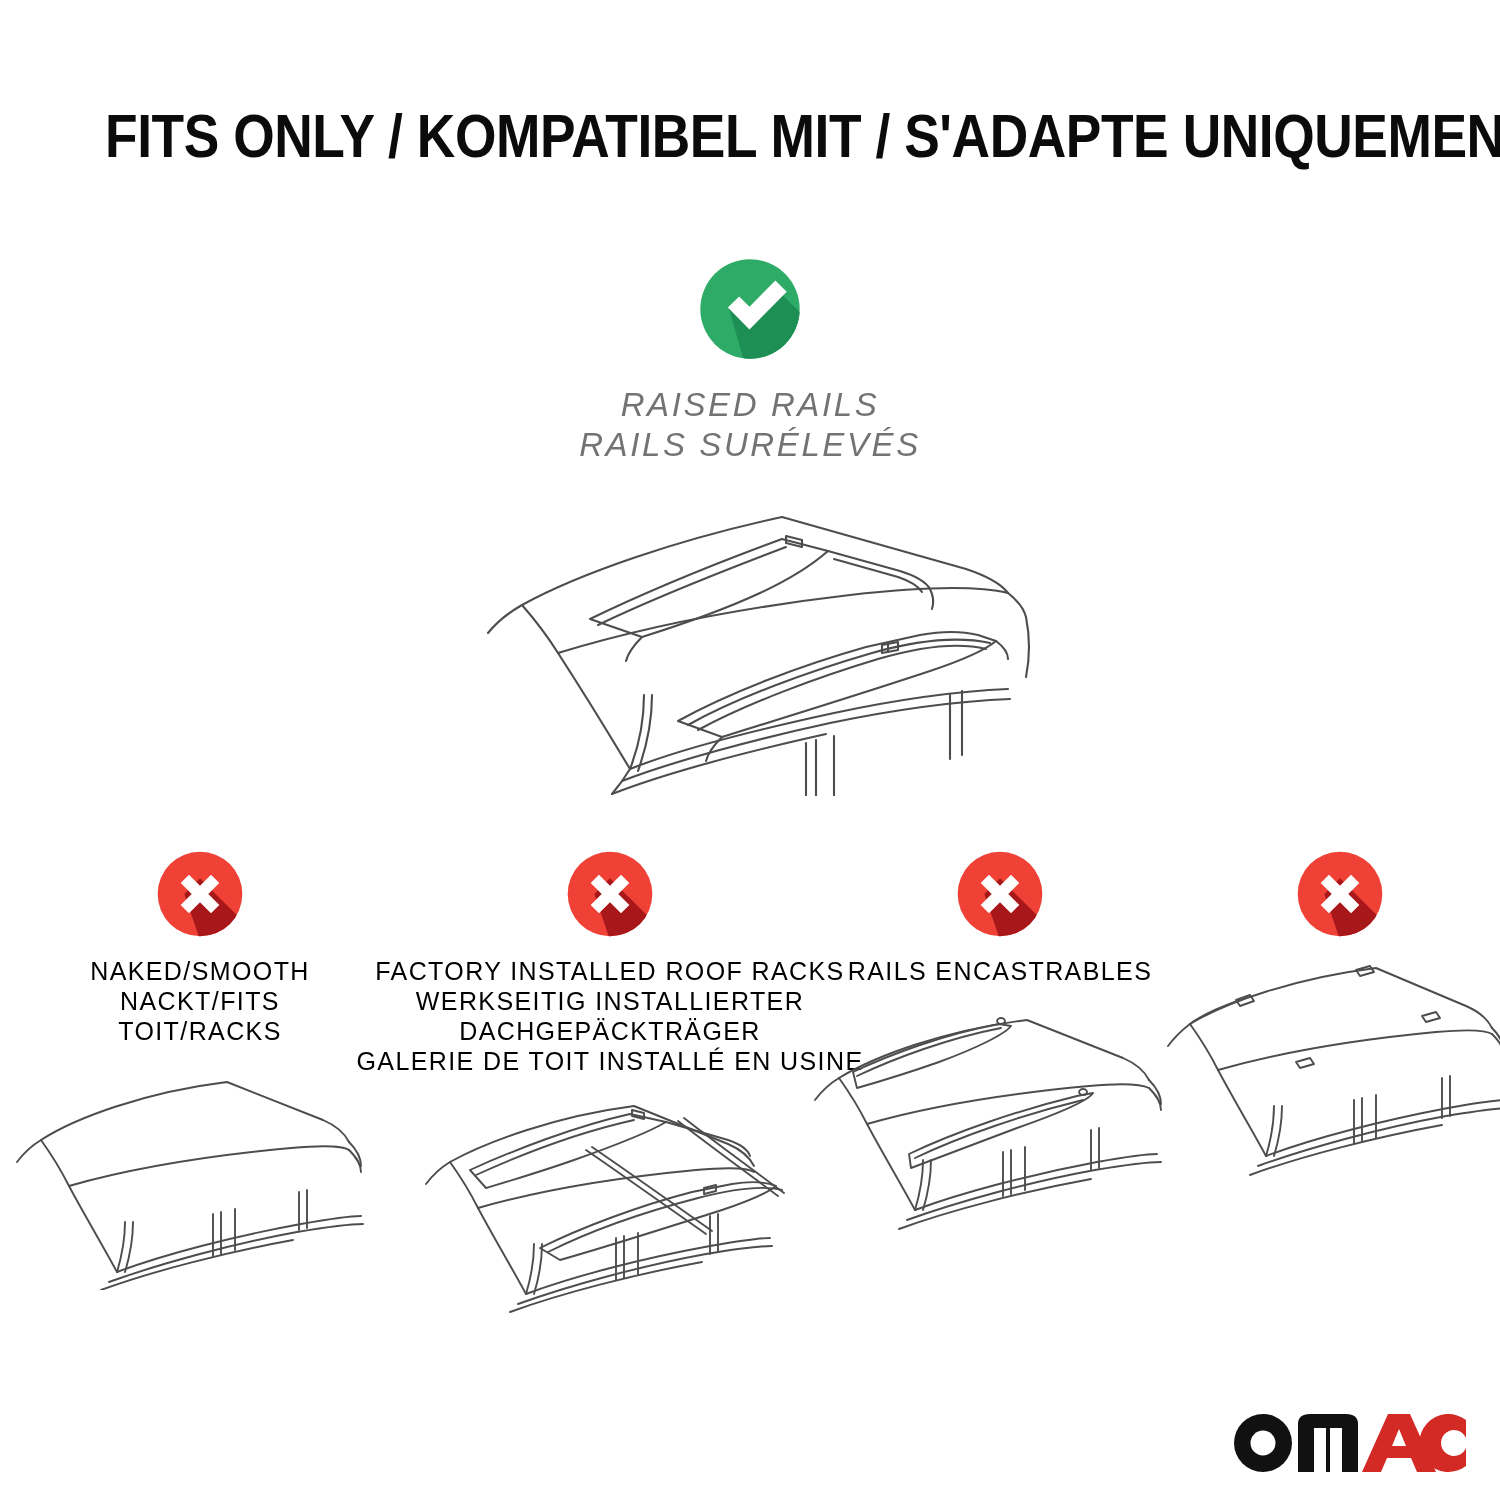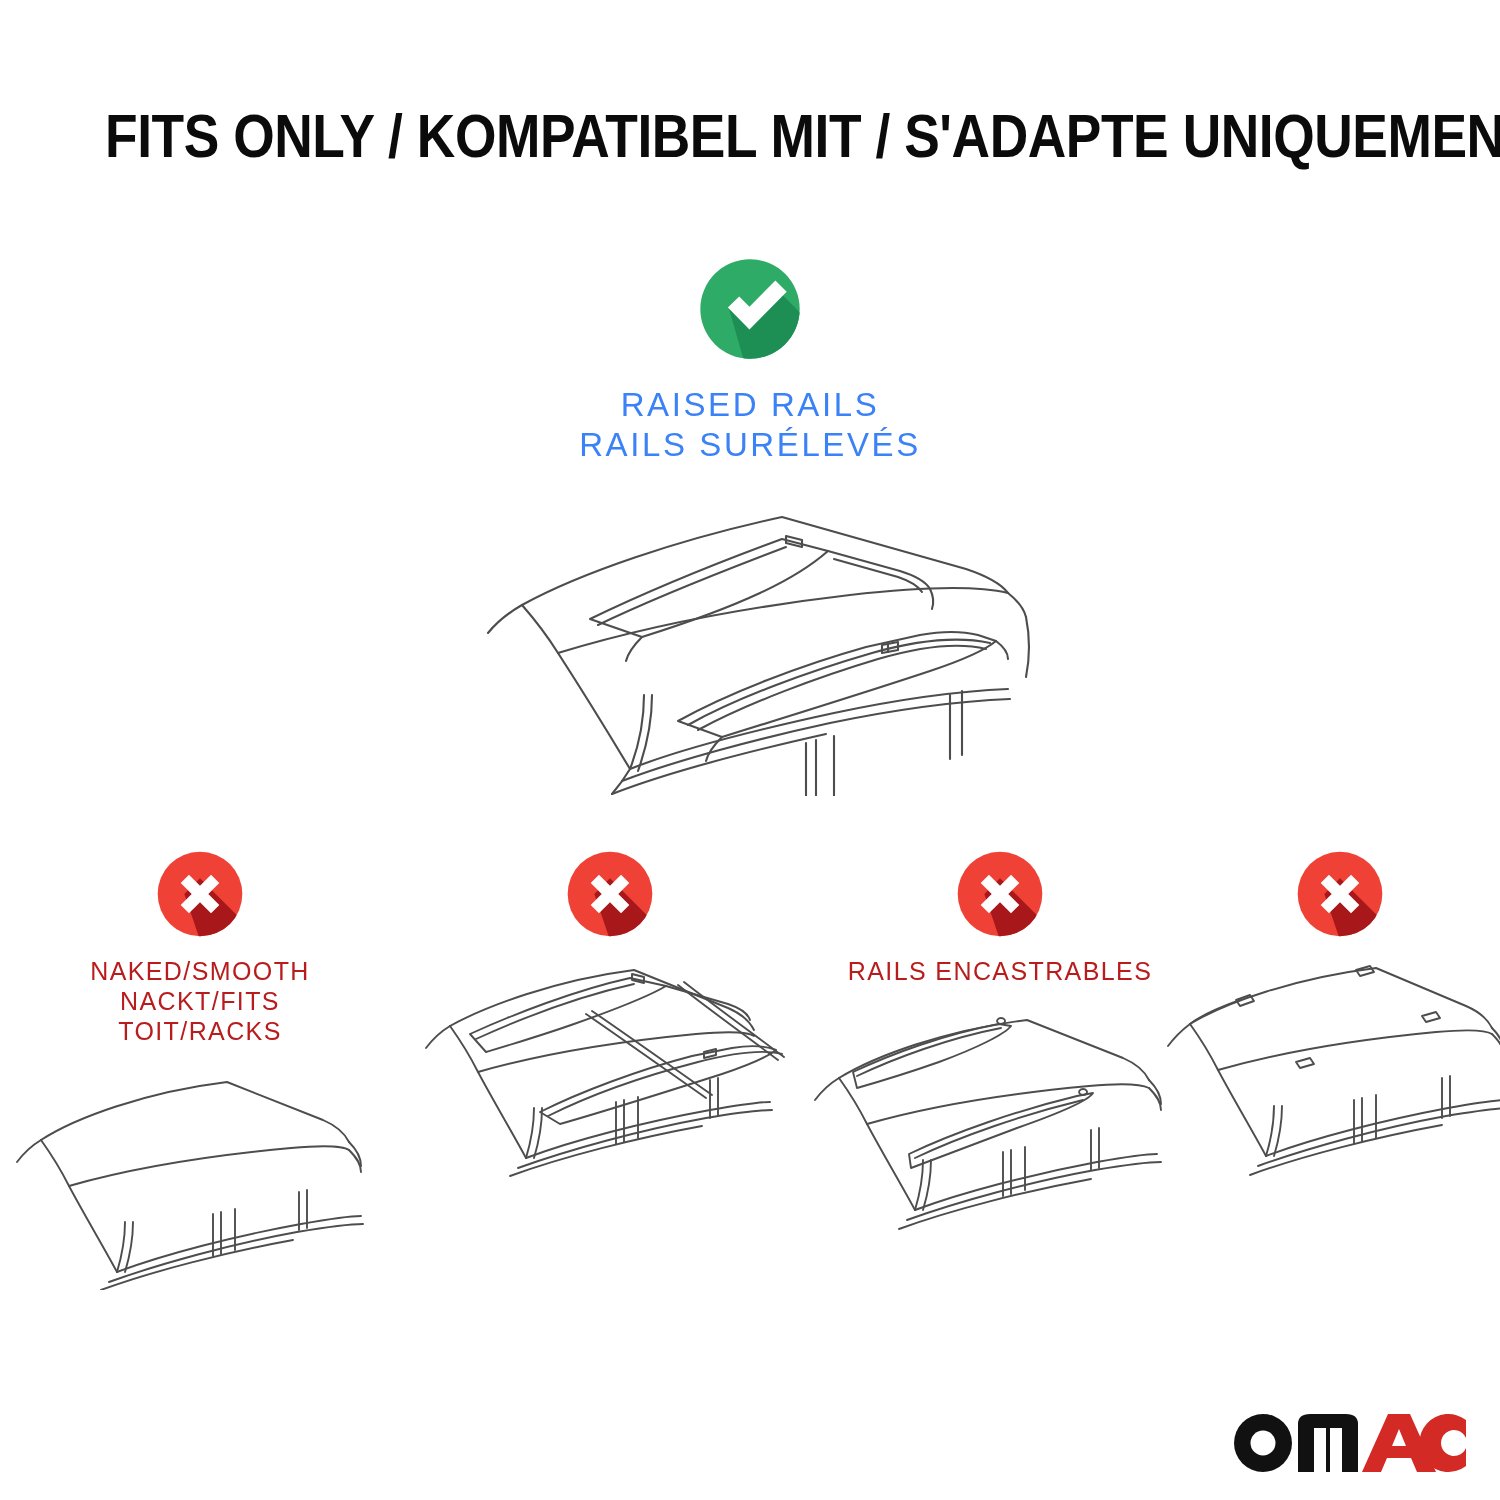--- a/index.html
+++ b/index.html
@@ -35,22 +35,23 @@
     width:108px;height:108px;display:block;
   }
   #hero-labels{
     margin-top:22px; text-align:center;
   }
   .hero-line{
     font-size:33px;
     font-weight:300;
     letter-spacing:2.6px;
     line-height:40px;
-    color:#3b82f6;
+    color:#737373;
     white-space:nowrap;
+    font-style:italic;
   }
   #hero-figure{
     margin-top:16px;
     width:640px;height:315px;
   }
   
   #cols{
     position:absolute;
     left:0; top:848px; width:1500px;
     display:flex;
@@ -63,21 +64,21 @@
   .col.c2{width:420px;}
   .col.c3{width:360px;}
   .col.c4{width:320px;}
   .x-badge{width:92px;height:92px;display:block;}
   .col-labels{margin-top:16px;text-align:center;}
   .col-line{
     font-size:25px;
     font-weight:300;
     letter-spacing:1.4px;
     line-height:30px;
-    color:#b91c1c;
+    color:#000000;
     white-space:nowrap;
   }
   .col-figure{margin-top:14px;}
   
   #logo{
     position:absolute;
     right:34px; bottom:28px;
     display:flex;align-items:center;
   }
   #logo svg{display:block;}
@@ -215,20 +216,26 @@
               <circle cx="50" cy="50" r="46"></circle>
             </clipPath>
           </defs>
         <circle cx="50" cy="50" r="46" fill="#ef4136"></circle>
         <g clip-path="url(#xc2)">
           <path d="M33 50 L50 33 L67 50 L100 83 L100 100 L50 100 Z" fill="#a8171a"></path>
         </g>
         <path d="M29 38 l9 -9 l12 12 l12 -12 l9 9 l-12 12 l12 12 l-9 9 l-12 -12 l-12 12 l-9 -9 l12 -12 z" fill="#ffffff"></path>
       </svg>
     </span>
+    <div class="col-labels">
+      <div class="col-line">FACTORY INSTALLED ROOF RACKS</div>
+      <div class="col-line">WERKSEITIG INSTALLIERTER</div>
+      <div class="col-line">DACHGEPÄCKTRÄGER</div>
+      <div class="col-line">GALERIE DE TOIT INSTALLÉ EN USINE</div>
+    </div>
     <span class="col-figure">
       <svg width="400" height="230" viewBox="0 0 400 230" xmlns="http://www.w3.org/2000/svg" aria-hidden="true">
         <g fill="none" stroke="#4d4d4d" stroke-width="1.9" stroke-linecap="round" stroke-linejoin="round">
 
           <path d="M40 72 C76 52 146 26 224 16 L318 54 C332 60 340 68 344 76"></path>
           <path d="M40 72 C50 86 60 102 68 118 C84 148 102 178 116 204"></path>
           <path d="M68 118 C124 102 202 88 286 80 C320 77 338 78 344 82"></path>
           <path d="M40 72 C30 78 22 86 16 94"></path>
           <path d="M116 204 C122 184 124 168 124 154"></path>
           <path d="M124 204 C130 184 132 168 132 154"></path>

